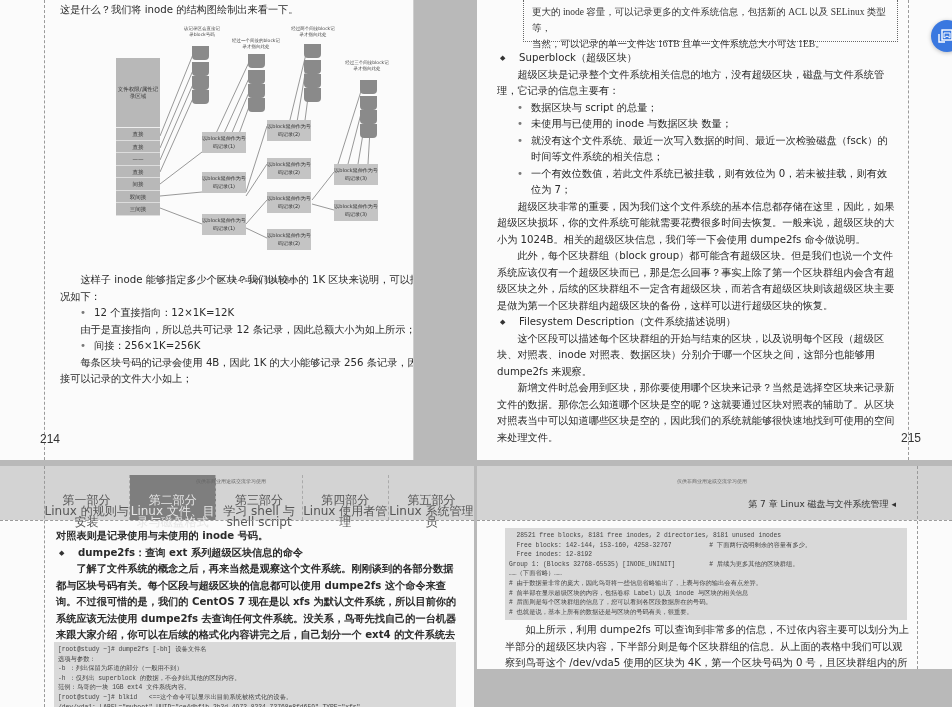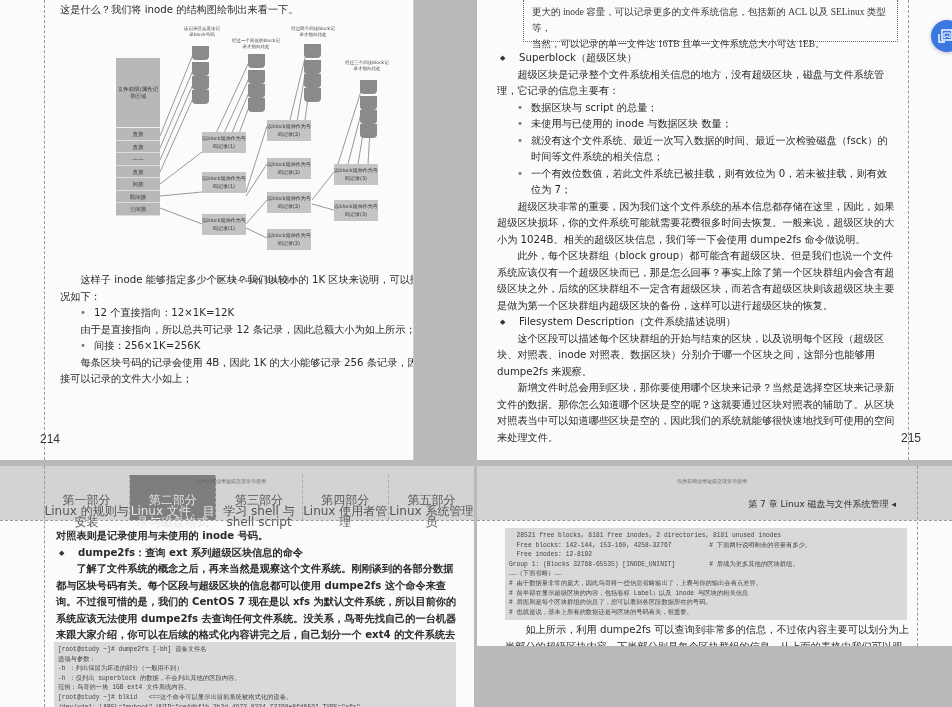--- a/index.html
+++ b/index.html
@@ -3,21 +3,21 @@
 <meta charset="utf-8">
 <style>
   * { box-sizing: border-box; margin: 0; padding: 0; }
   html, body { width: 952px; height: 707px; overflow: hidden; background: #b9b9b9; }
   body { font-family: "DejaVu Sans", "Liberation Sans", sans-serif; color: #222; position: relative; }
 
   .page { position: absolute; background: #fbfbfb; overflow: hidden; }
   #p214 { left: 0; top: 0; width: 414px; height: 460px; border-right: 1px solid #cfcfcf; }
   #p215 { left: 477px; top: 0; width: 475px; height: 460px; }
   #p216 { left: 0; top: 466px; width: 474px; height: 241px; }
-  #p217 { left: 477px; top: 466px; width: 475px; height: 180px; }
+  #p217 { left: 477px; top: 466px; width: 475px; height: 203px; }
 
   .dash-v { position: absolute; top: 0; bottom: 0; width: 0; border-left: 1px dashed #9a9a9a; }
   .dash-h { position: absolute; left: 0; right: 0; height: 0; border-top: 1px dashed #9a9a9a; }
 
   .txt { font-size: 10.2px; line-height: 16.5px; color: #2a2a2a; }
   .para { text-indent: 2em; }
   .bul { position: relative; padding-left: 34px; }
   .bul::before { content: "•"; position: absolute; left: 20px; color: #777; }
   .dia { position: relative; padding-left: 22px; }
   .dia::before { content: "◆"; position: absolute; left: 3px; font-size: 7px; color: #333; }

